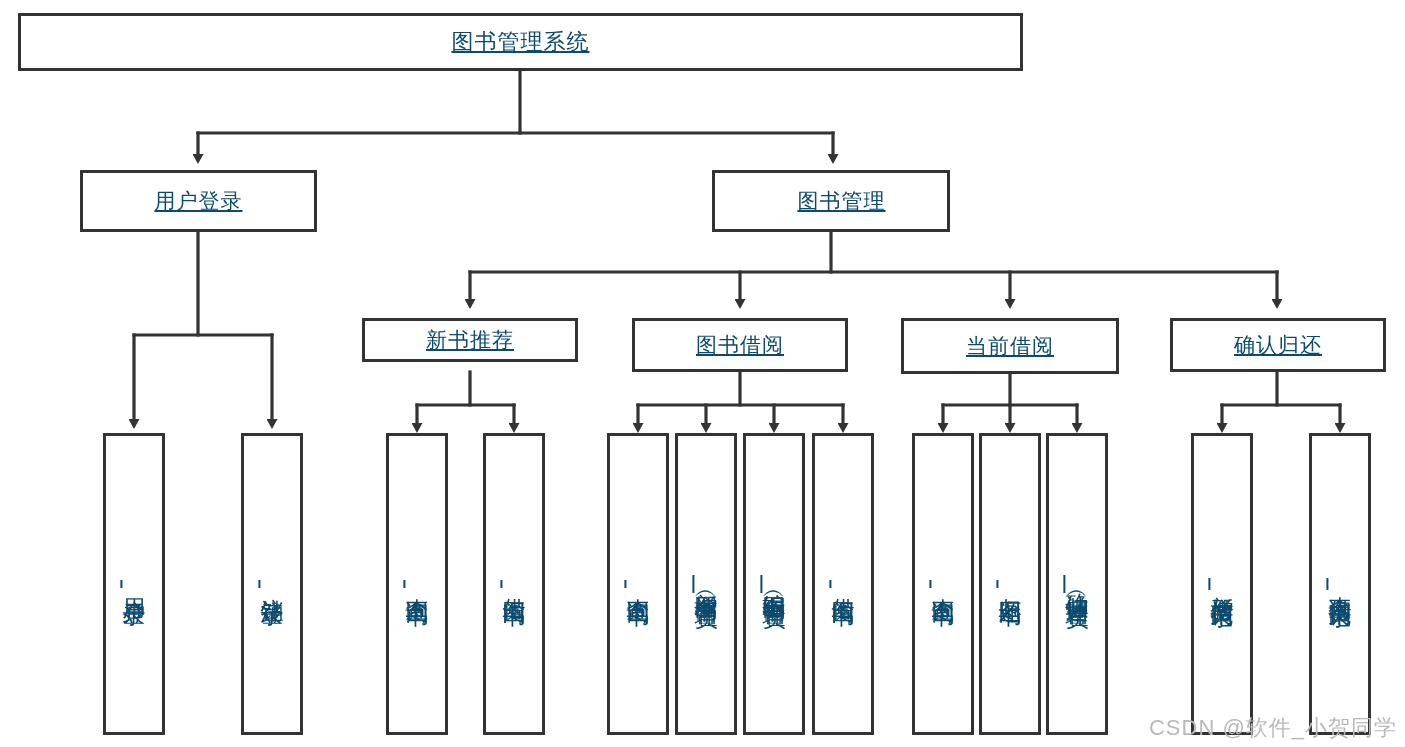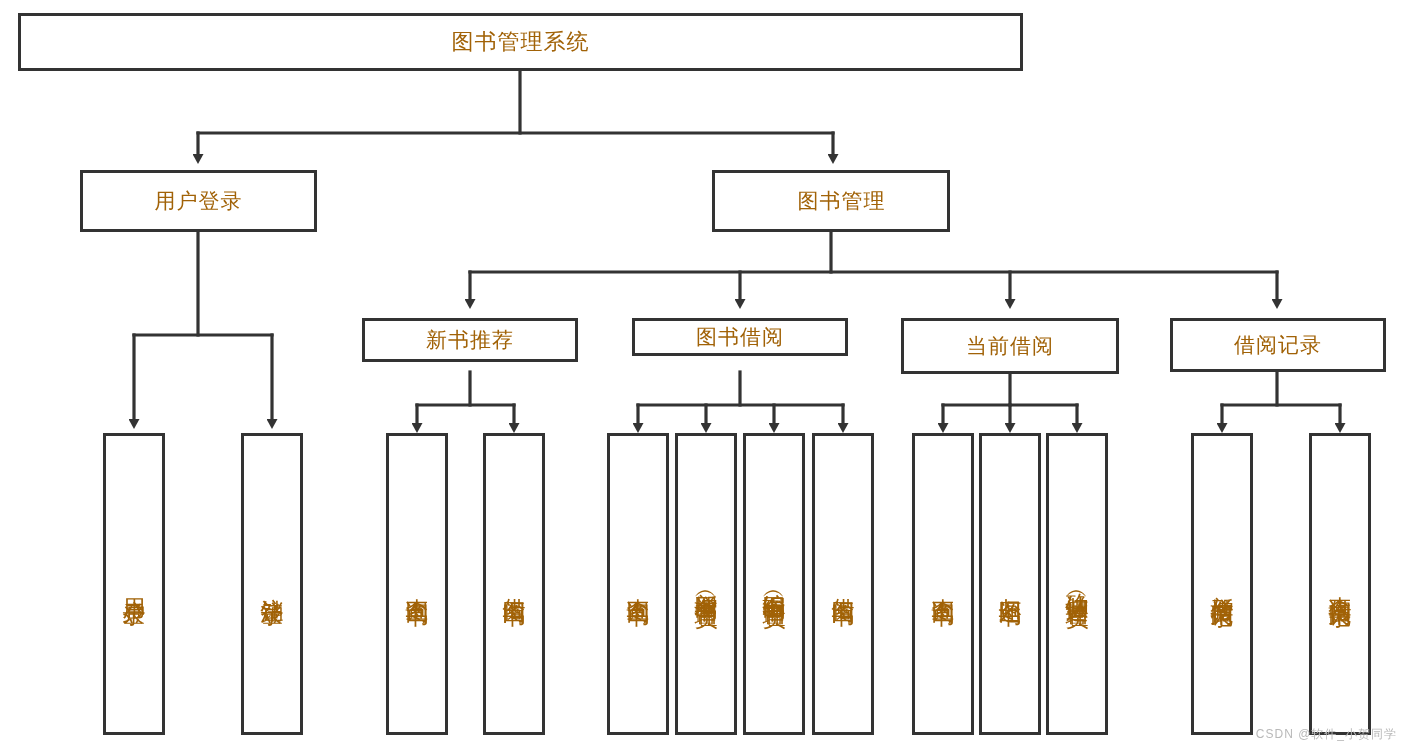--- a/index.html
+++ b/index.html
@@ -19,21 +19,22 @@
     pointer-events:none;
   }
   .node{
     position:absolute;
     box-sizing:border-box;
     background:#ffffff;
     border:3px solid #333333;
     display:flex;
     align-items:center;
     justify-content:center;
-    color:#a16207;
+    color:#0c4a6e;
+    text-decoration:underline;
   }
   .node .lbl{
     font-size:21px;
     line-height:1.15;
     letter-spacing:1px;
     white-space:nowrap;
     text-align:center;
   }
   
   .node.vert{
@@ -48,21 +49,21 @@
     line-height:1.08;
     letter-spacing:2px;
     white-space:normal;
     max-height:100%;
   }
   .node.top .lbl{font-size:22px;}
   .watermark{
     position:absolute;
     right:8px;
     bottom:4px;
-    font-size:12px;
+    font-size:22px;
     color:#b9b9b9;
     letter-spacing:1px;
     white-space:nowrap;
     font-family:"Liberation Sans","DejaVu Sans",sans-serif;
   }
 </style>
 </head>
 <body>
 
 <div id="canvas">
@@ -124,28 +125,28 @@
   <div class="node" style="left:80px;top:170px;width:237px;height:62px;">
     <span class="lbl">用户登录</span>
   </div>
   <div class="node" style="left:712px;top:170px;width:238px;height:62px;padding-left:21px;">
     <span class="lbl">图书管理</span>
   </div>
 
   <div class="node" style="left:362px;top:318px;width:216px;height:44px;">
     <span class="lbl">新书推荐</span>
   </div>
-  <div class="node" style="left:632px;top:318px;width:216px;height:38px;">
+  <div class="node" style="left:632px;top:318px;width:216px;height:54px;">
     <span class="lbl">图书借阅</span>
   </div>
   <div class="node" style="left:901px;top:318px;width:218px;height:56px;">
     <span class="lbl">当前借阅</span>
   </div>
   <div class="node" style="left:1170px;top:318px;width:216px;height:54px;">
-    <span class="lbl">借阅记录</span>
+    <span class="lbl">确认归还</span>
   </div>
 
   <div class="node vert" style="left:103px;top:433px;width:62px;height:302px;">
     <span class="lbl">用户登录</span>
   </div>
   <div class="node vert" style="left:241px;top:433px;width:62px;height:302px;">
     <span class="lbl">注销登录</span>
   </div>
 
   <div class="node vert" style="left:386px;top:433px;width:62px;height:302px;">

